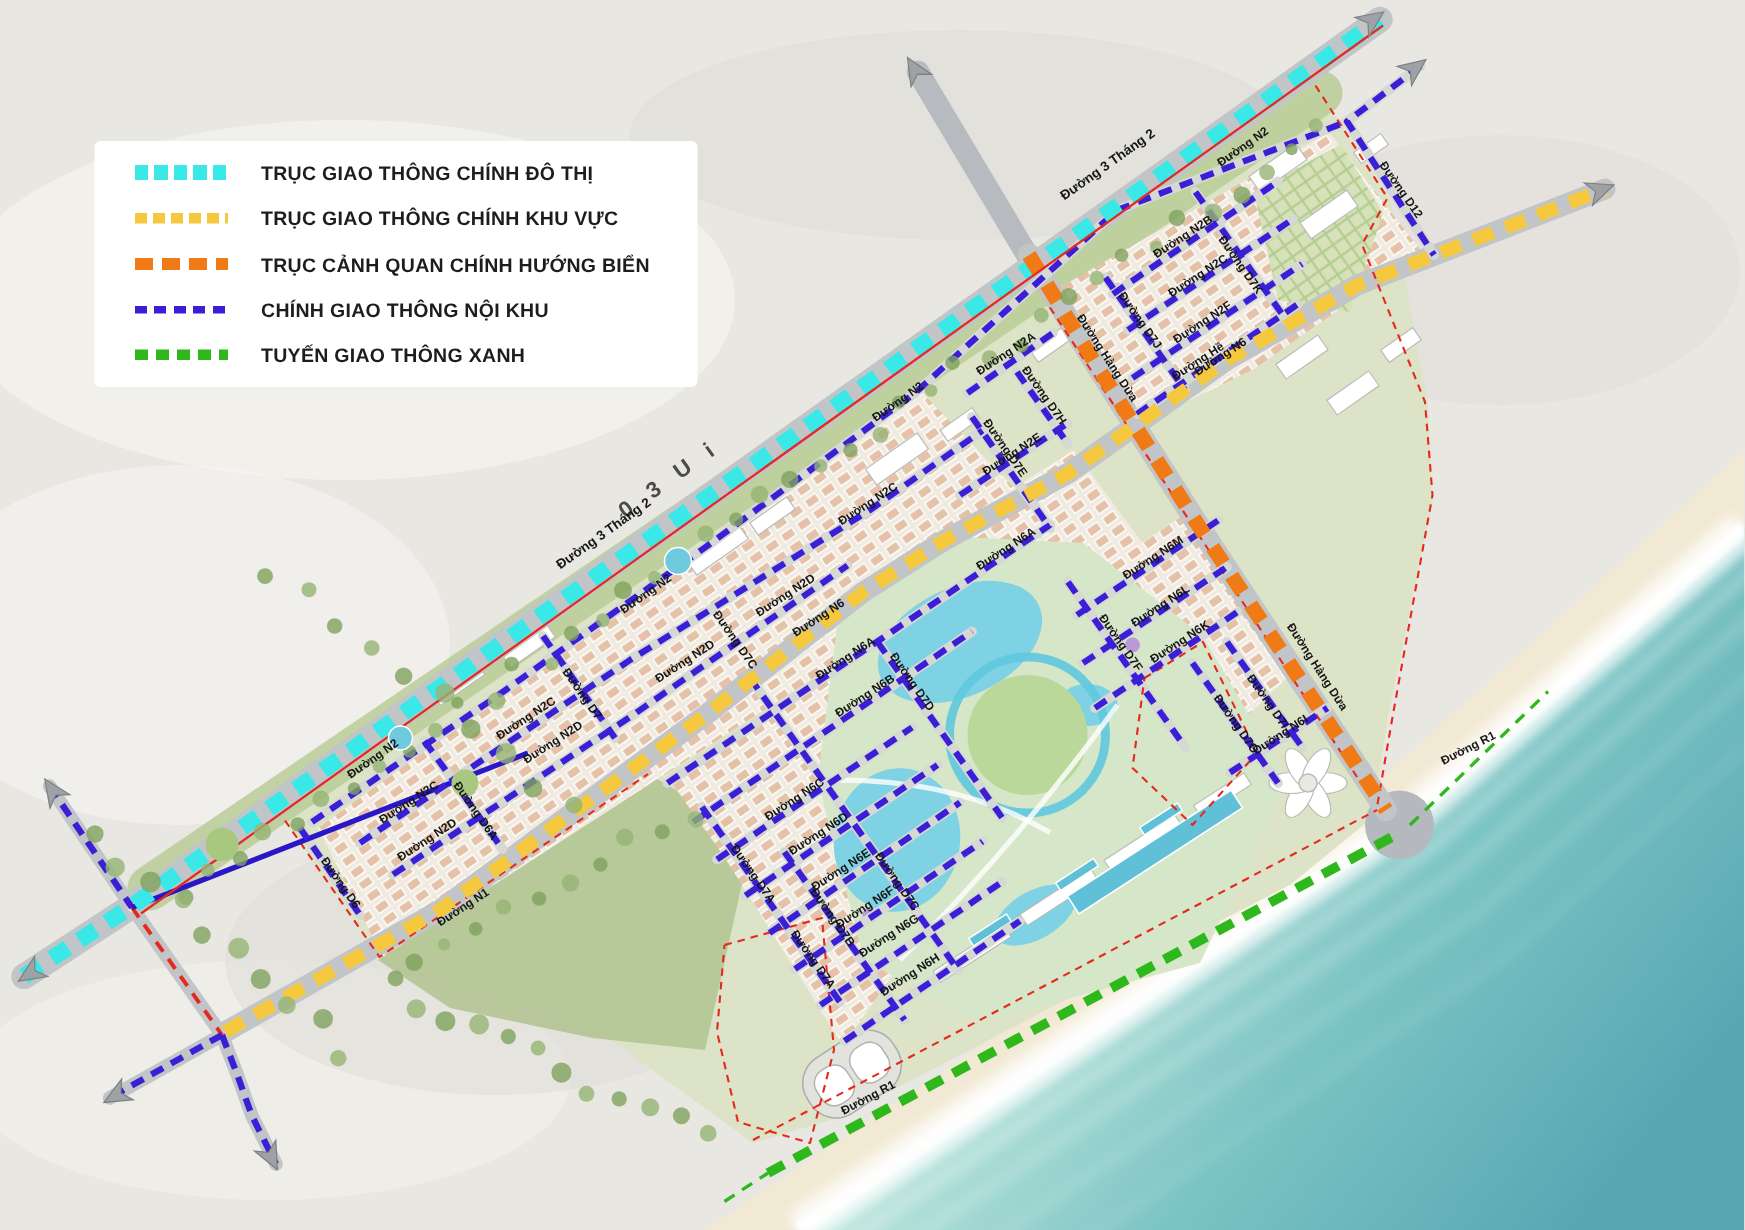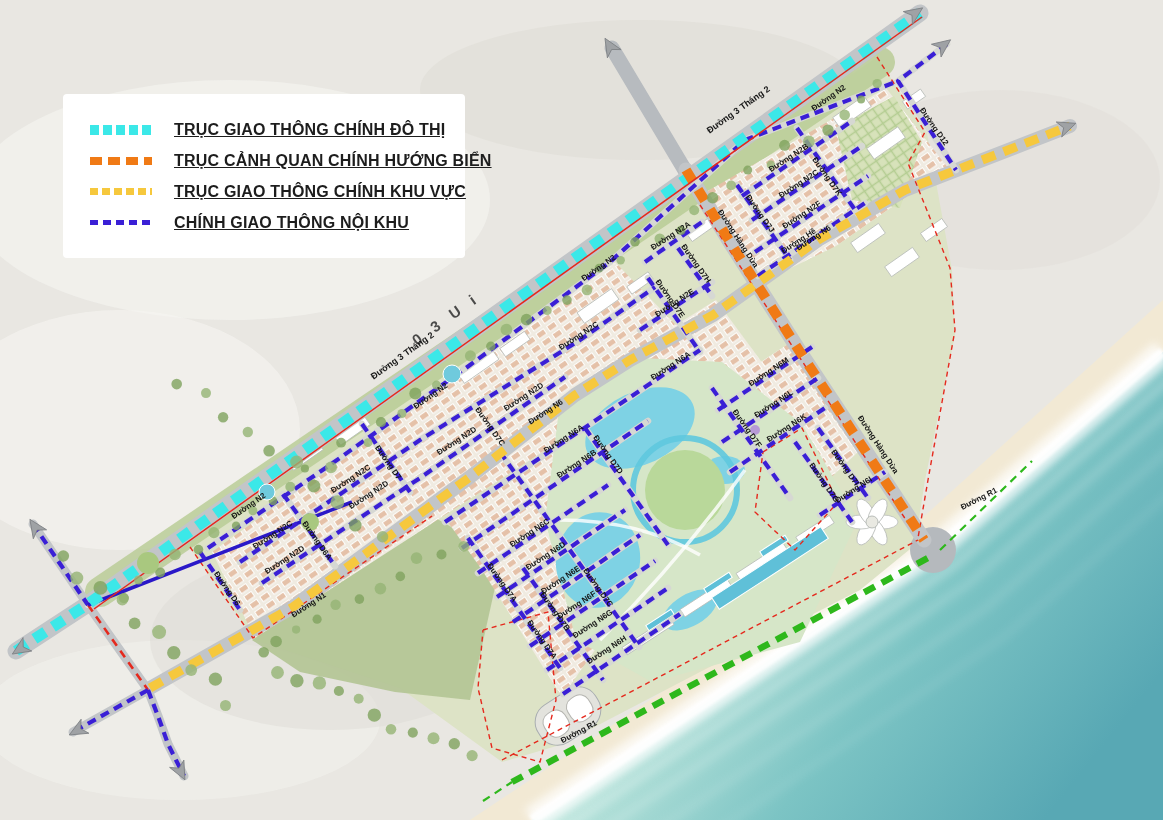--- a/index.html
+++ b/index.html
@@ -4,21 +4,21 @@
 <style>
   html,body{margin:0;padding:0;background:#e9e7e2;}
   #stage{position:relative;width:1163px;height:820px;overflow:hidden;background:#e9e7e2;
          font-family:"Liberation Sans", sans-serif;}
   #mapsvg{position:absolute;left:0;top:0;}
   #legend{position:absolute;left:63px;top:94px;width:402px;height:164px;background:#ffffff;
           border-radius:4px;display:flex;flex-direction:column;justify-content:center;
           padding:6px 0;box-sizing:border-box;}
   .lg-row{display:flex;align-items:center;height:31px;padding-left:27px;}
   .lg-swatch{width:62px;margin-right:22px;flex:0 0 62px;}
-  .lg-label{font-size:16px;font-weight:bold;color:#1d1d1d;letter-spacing:.2px;white-space:nowrap;text-decoration:underline;}
+  .lg-label{font-size:13px;font-weight:bold;color:#1d1d1d;letter-spacing:.2px;white-space:nowrap;}
   text.rl{font-family:"Liberation Sans", sans-serif;font-weight:bold;fill:#161616;}
 </style>
 </head>
 <body>
 
 <div id="stage">
   <svg id="mapsvg" width="1163" height="820" viewBox="0 0 1163 820">
       <defs>
         <linearGradient id="og" gradientUnits="userSpaceOnUse" x1="760" y1="560" x2="1060" y2="800">
           <stop offset="0" stop-color="#bce5dc"></stop>
@@ -364,25 +364,29 @@
       <text x="0" y="0" transform="translate(876,446) rotate(57)" text-anchor="middle" font-size="8" class="rl" opacity="1">Đường Hàng Dừa</text>
       <text x="0" y="0" transform="translate(580,734) rotate(-28)" text-anchor="middle" font-size="8" class="rl" opacity="1">Đường R1</text>
       <text x="0" y="0" transform="translate(980,501) rotate(-27)" text-anchor="middle" font-size="8" class="rl" opacity="1">Đường R1</text>
     </svg>
   <div id="legend">
       <div class="lg-row">
         <div class="lg-swatch" style="height: 10px; background: repeating-linear-gradient(90deg, rgb(59, 232, 232) 0px, rgb(59, 232, 232) 9px, rgba(0, 0, 0, 0) 9px, rgba(0, 0, 0, 0) 13px);"></div>
         <span class="lg-label">TRỤC GIAO THÔNG CHÍNH ĐÔ THỊ</span>
       </div>
       <div class="lg-row">
+        <div class="lg-swatch" style="height: 7px; background: repeating-linear-gradient(90deg, rgb(246, 200, 61) 0px, rgb(246, 200, 61) 8px, rgba(0, 0, 0, 0) 8px, rgba(0, 0, 0, 0) 12px);"></div>
+        <span class="lg-label">TRỤC GIAO THÔNG CHÍNH KHU VỰC</span>
+      </div>
+      <div class="lg-row">
         <div class="lg-swatch" style="height: 8px; background: repeating-linear-gradient(90deg, rgb(240, 122, 21) 0px, rgb(240, 122, 21) 12px, rgba(0, 0, 0, 0) 12px, rgba(0, 0, 0, 0) 18px);"></div>
         <span class="lg-label">TRỤC CẢNH QUAN CHÍNH HƯỚNG BIỂN</span>
       </div>
       <div class="lg-row">
-        <div class="lg-swatch" style="height: 7px; background: repeating-linear-gradient(90deg, rgb(246, 200, 61) 0px, rgb(246, 200, 61) 8px, rgba(0, 0, 0, 0) 8px, rgba(0, 0, 0, 0) 12px);"></div>
-        <span class="lg-label">TRỤC GIAO THÔNG CHÍNH KHU VỰC</span>
-      </div>
-      <div class="lg-row">
         <div class="lg-swatch" style="height: 5px; background: repeating-linear-gradient(90deg, rgb(58, 31, 214) 0px, rgb(58, 31, 214) 8px, rgba(0, 0, 0, 0) 8px, rgba(0, 0, 0, 0) 13px);"></div>
         <span class="lg-label">CHÍNH GIAO THÔNG NỘI KHU</span>
+      </div>
+      <div class="lg-row">
+        <div class="lg-swatch" style="height: 7px; background: repeating-linear-gradient(90deg, rgb(46, 184, 28) 0px, rgb(46, 184, 28) 9px, rgba(0, 0, 0, 0) 9px, rgba(0, 0, 0, 0) 14px);"></div>
+        <span class="lg-label">TUYẾN GIAO THÔNG XANH</span>
       </div>
     </div>
 </div>
 
 </body></html>

